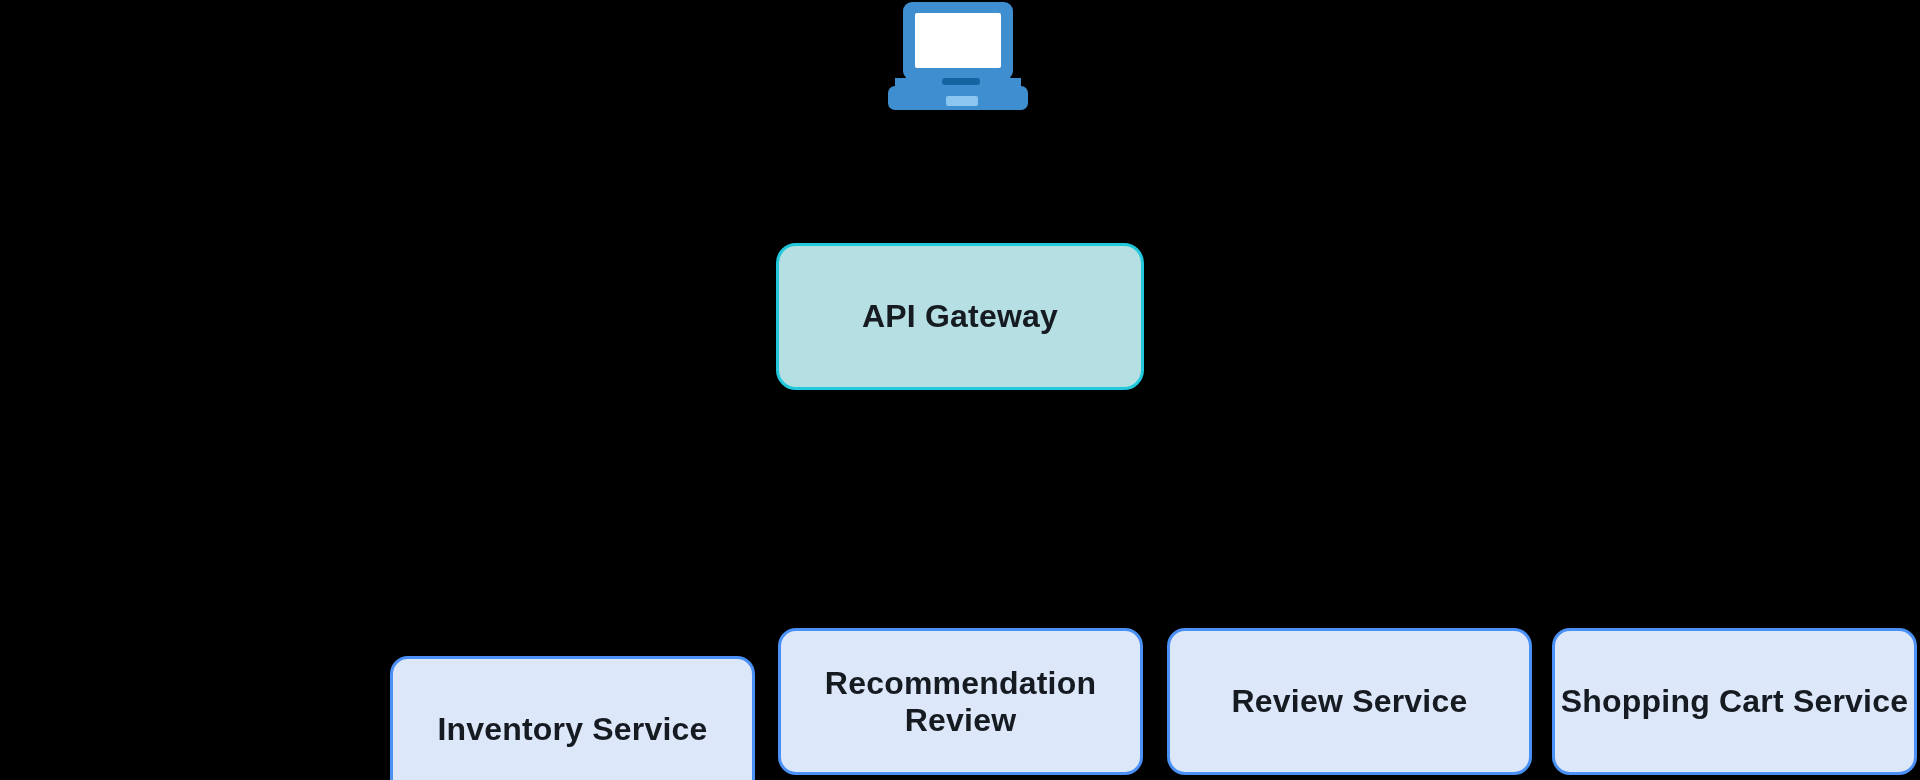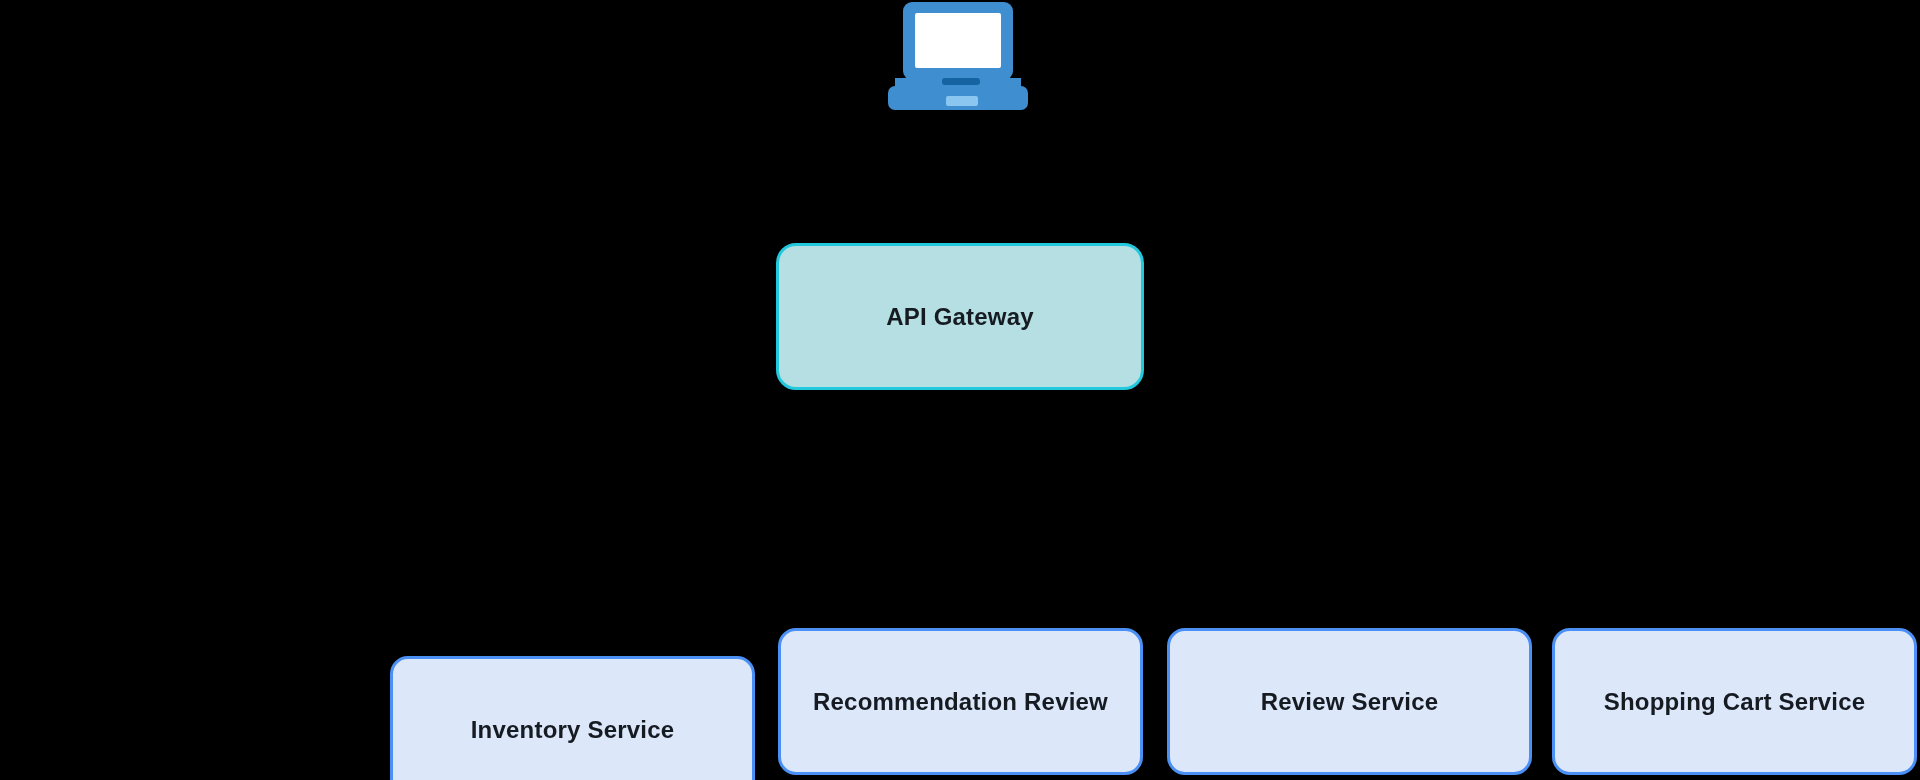--- a/index.html
+++ b/index.html
@@ -27,21 +27,21 @@
   .node {
     position: absolute;
     box-sizing: border-box;
     width: 365px;
     height: 147px;
     display: flex;
     align-items: center;
     justify-content: center;
     text-align: center;
     font-weight: 700;
-    font-size: 24px;
+    font-size: 32px;
     color: var(--text, #161b22);
     letter-spacing: 0.2px;
   }
   .gateway {
     left: 776px; top: 243px;
     width: 368px;
     background: var(--gateway-fill, #b5dfe2);
     border: 3px solid var(--gateway-border, #22c9dd);
     border-radius: 20px;
   }

